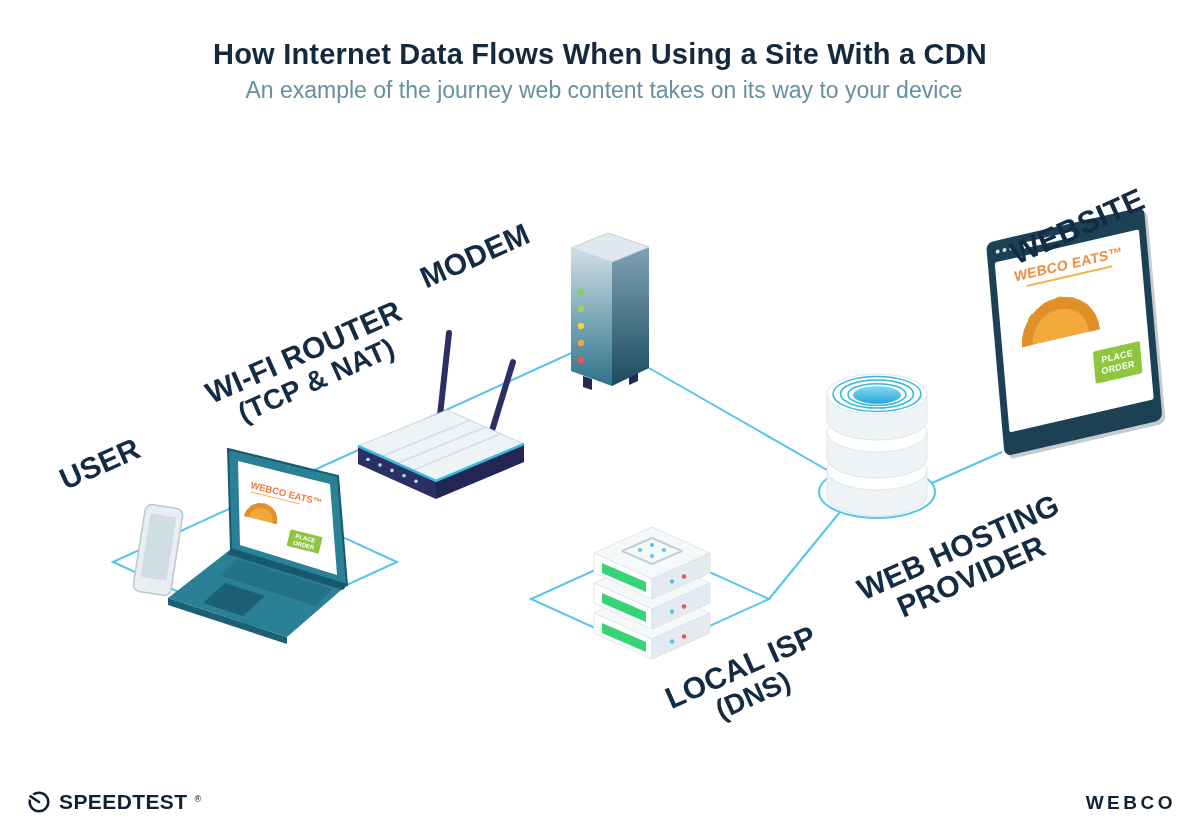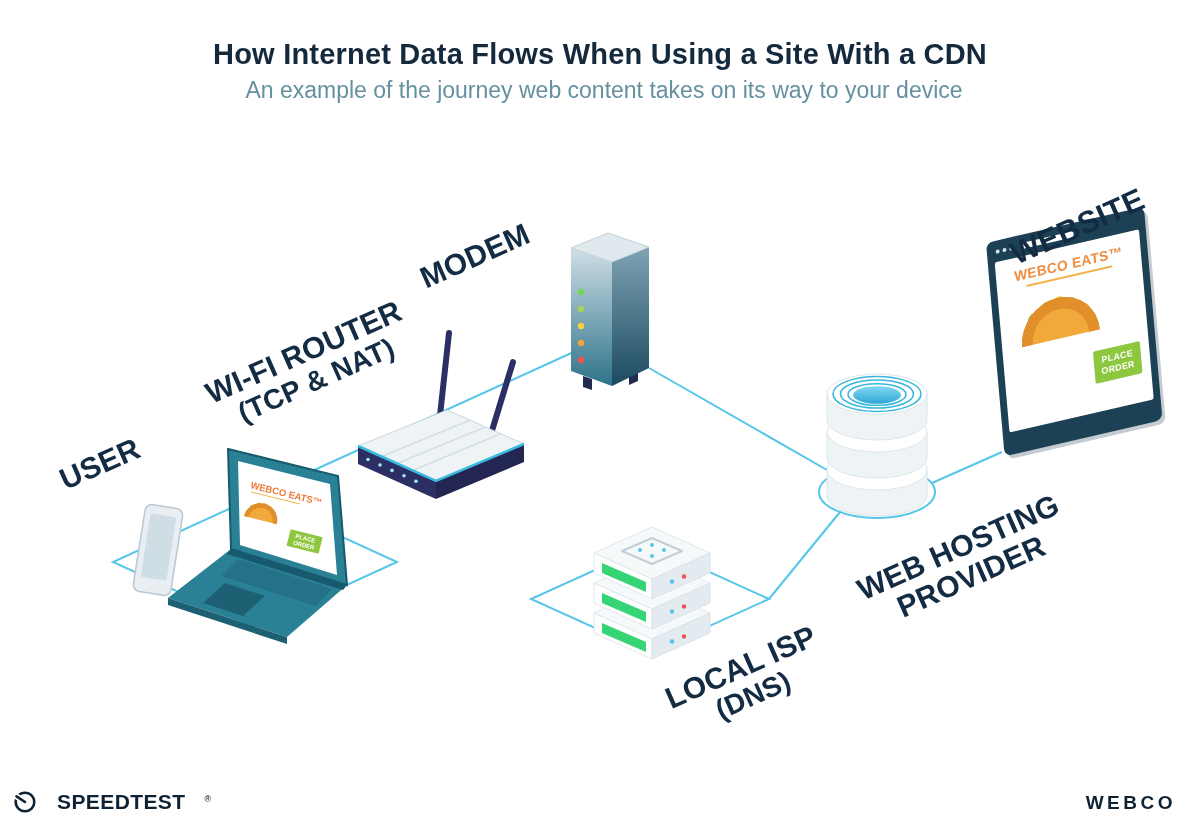--- a/index.html
+++ b/index.html
@@ -28,21 +28,21 @@
   .b-pill{width:54px;height:6px;border-radius:3px;background:#fff;margin-left:5px}
   .browser-content{position:relative;background:#fff;border-radius:2px;height:calc(100% - 16px);
          display:flex;flex-direction:column;align-items:center;padding-top:10px}
   .site-brand{color:#ee8d3f;font-weight:700;font-size:14px;letter-spacing:.3px}
   .brand-rule{width:88px;height:2px;background:#f3b24a;margin-top:3px}
   .browser-taco{margin-top:12px;margin-right:28px}
   .order-btn{position:absolute;right:9px;bottom:28px;background:#8dc63f;color:#fff;
          font-weight:700;font-size:9px;line-height:1.2;text-align:center;
          padding:5px 7px;border-radius:2px;letter-spacing:.3px}
 
-  .footer-left{position:absolute;left:12px;top:789px;display:flex;align-items:center;gap:19px}
+  .footer-left{position:absolute;left:26px;top:789px;display:flex;align-items:center;gap:7px}
   .st-text{font-size:21px;font-weight:700;color:#0e2233;letter-spacing:.4px}
   .st-reg{font-size:9px;vertical-align:top;position:relative;top:-3px;font-weight:400}
   .footer-right{position:absolute;right:24px;top:792px;font-size:19px;font-weight:600;
          color:#0e2233;letter-spacing:3.5px}
 </style>
 </head>
 <body>
 
 <div class="canvas">
 

